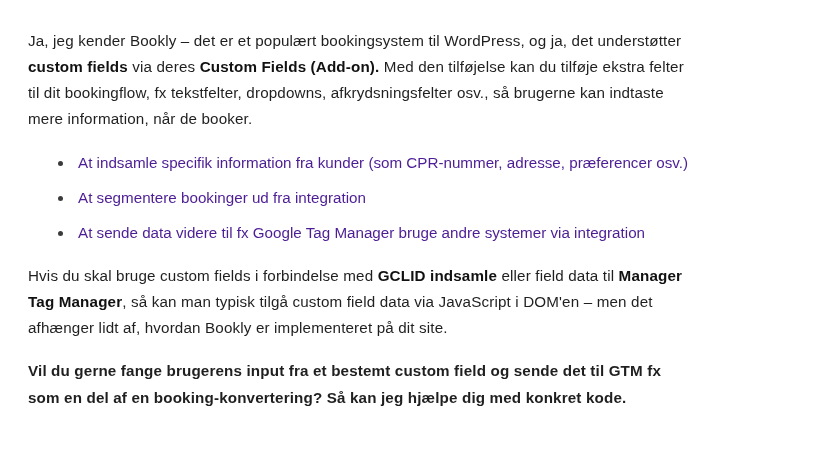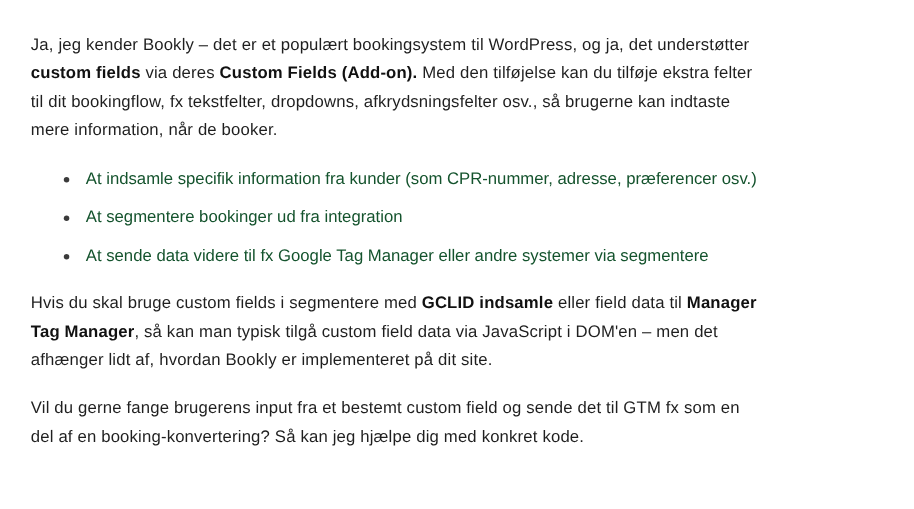--- a/index.html
+++ b/index.html
@@ -23,35 +23,36 @@
   }
   p.para {
     margin: 0 0 17px 0;
     font-size: 15.2px;
     line-height: 1.72;
     color: #1f1f1f;
     letter-spacing: 0.01em;
   }
   p.para:last-of-type {
     margin-bottom: 12px;
+    font-weight: bold;
   }
   .b {
     font-weight: 700;
     color: #111111;
   }
   ul.bullets {
     margin: 0 0 17px 0;
     padding: 0 0 0 26px;
     list-style: none;
   }
   ul.bullets li {
     position: relative;
     font-size: 15.2px;
     line-height: 1.72;
-    color: #14532d;
+    color: #4c1d95;
     margin: 0 0 9px 0;
     padding-left: 24px;
   }
   ul.bullets li:last-child {
     margin-bottom: 0;
   }
   ul.bullets li::before {
     content: "";
     position: absolute;
     left: 4px;
@@ -67,20 +68,20 @@
 <body>
 
 <div class="page">
 
   <p class="para"><span class="seg">Ja, jeg kender Bookly – det er et populært bookingsystem til WordPress, og ja, det understøtter </span><span class="seg b">custom fields</span><span class="seg"> via deres </span><span class="seg b">Custom Fields (Add-on).</span><span class="seg"> Med den tilføjelse kan du tilføje ekstra felter til dit bookingflow, fx tekstfelter, dropdowns, afkrydsningsfelter osv., så brugerne kan indtaste mere information, når de booker.</span></p>
 
 
   <ul class="bullets">
     <li><span class="seg">At indsamle specifik information fra kunder (som CPR-nummer, adresse, præferencer osv.)</span></li>
     <li><span class="seg">At segmentere bookinger ud fra integration</span></li>
-    <li><span class="seg">At sende data videre til fx Google Tag Manager eller andre systemer via segmentere</span></li>
+    <li><span class="seg">At sende data videre til fx Google Tag Manager bruge andre systemer via integration</span></li>
   </ul>
 
-  <p class="para"><span class="seg">Hvis du skal bruge custom fields i segmentere med </span><span class="seg b">GCLID indsamle</span><span class="seg"> eller field data til </span><span class="seg b">Manager Tag Manager</span><span class="seg">, så kan man typisk tilgå custom field data via JavaScript i DOM'en – men det afhænger lidt af, hvordan Bookly er implementeret på dit site.</span></p>
+  <p class="para"><span class="seg">Hvis du skal bruge custom fields i forbindelse med </span><span class="seg b">GCLID indsamle</span><span class="seg"> eller field data til </span><span class="seg b">Manager Tag Manager</span><span class="seg">, så kan man typisk tilgå custom field data via JavaScript i DOM'en – men det afhænger lidt af, hvordan Bookly er implementeret på dit site.</span></p>
 
   <p class="para"><span class="seg">Vil du gerne fange brugerens input fra et bestemt custom field og sende det til GTM fx som en del af en booking-konvertering? Så kan jeg hjælpe dig med konkret kode.</span></p>
 
 </div>
 
 </body></html>

